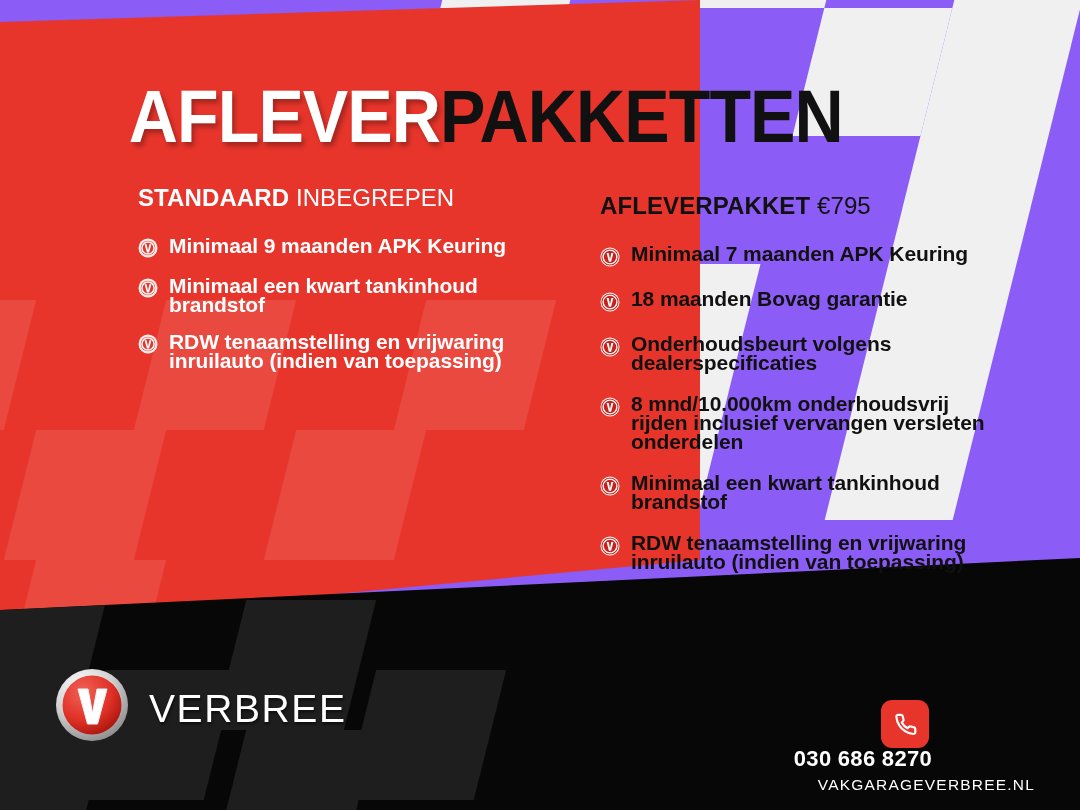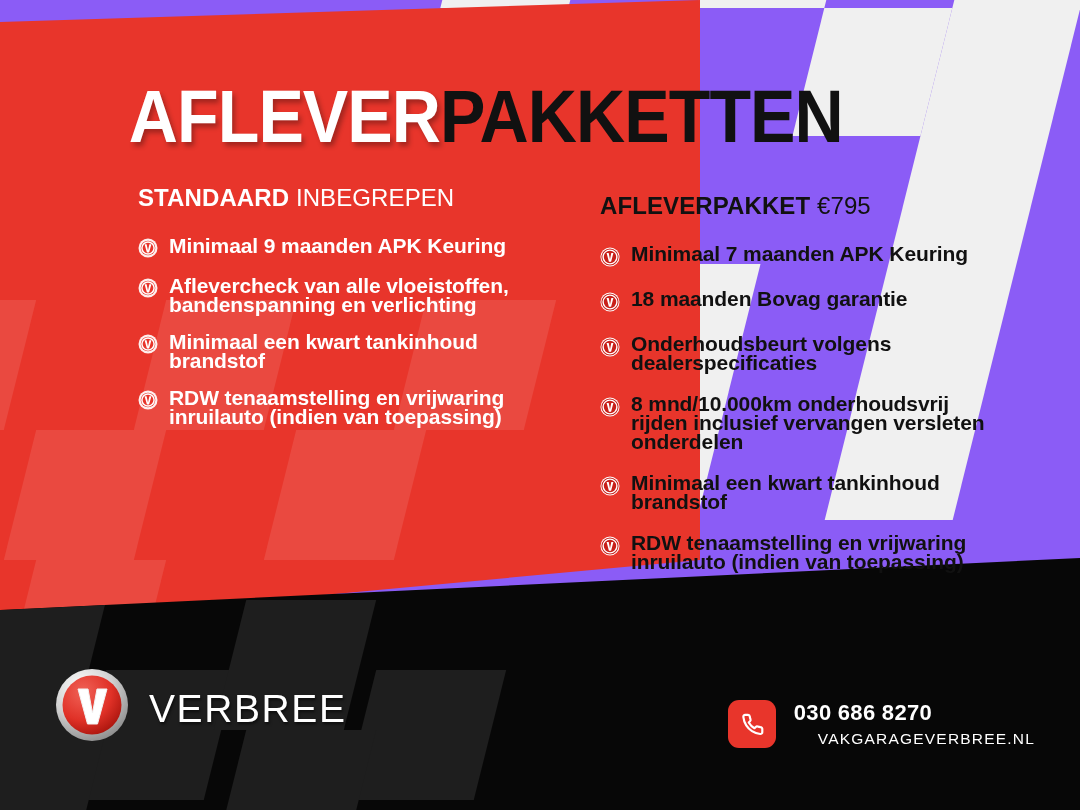--- a/index.html
+++ b/index.html
@@ -90,21 +90,21 @@
   .logo-text .l1{
     font-weight:bold;font-size:30px;color:#ffffff;letter-spacing:.6px;
     display:block;text-shadow:1px 2px 3px rgba(0,0,0,.6);
   }
   .logo-text .l2{
     font-weight:normal;font-size:39px;color:#ffffff;letter-spacing:1.6px;
     display:block;margin-top:7px;text-shadow:1px 2px 3px rgba(0,0,0,.6);
   }
 
   
-  .contact{position:absolute;z-index:8;right:45px;top:700px;display:flex;align-items:center;}
+  .contact{position:absolute;z-index:8;right:45px;top:700px;display:flex;align-items:center;flex-direction:column;}
   .phone-box{
     width:48px;height:48px;border-radius:11px;background:#e8352b;
     display:flex;align-items:center;justify-content:center;flex:0 0 auto;
   }
   .contact-text{margin-left:18px;line-height:1;}
   .contact-text .c1{display:block;font-weight:bold;font-size:22px;color:#ffffff;letter-spacing:.3px;}
   .contact-text .c2{display:block;font-weight:normal;font-size:15.5px;color:#ffffff;letter-spacing:1.2px;margin-top:7px;margin-left:24px;}
 </style>
 </head>
 <body>
@@ -184,29 +184,20 @@
     </div>
     <div class="bullets" id="leftList">
         <div class="bullet">
           <span class="bi"><svg viewBox="0 0 20 20" width="20" height="20">
               <circle cx="10" cy="10" r="9.5" fill="#ffffff" opacity="0.92"></circle>
               <circle cx="10" cy="10" r="7.3" fill="#e8352b"></circle>
               <circle cx="10" cy="10" r="6.1" fill="none" stroke="#ffffff" stroke-width="1.5"></circle>
               <path d="M6.6 6.2 L8.6 6.2 L10 12.4 L11.4 6.2 L13.4 6.2 L11.1 14.6 L8.9 14.6 Z" fill="#ffffff"></path>
             </svg></span>
           <span class="btxt">Minimaal 9 maanden APK Keuring</span>
-        </div>
-        <div class="bullet">
-          <span class="bi"><svg viewBox="0 0 20 20" width="20" height="20">
-              <circle cx="10" cy="10" r="9.5" fill="#ffffff" opacity="0.92"></circle>
-              <circle cx="10" cy="10" r="7.3" fill="#e8352b"></circle>
-              <circle cx="10" cy="10" r="6.1" fill="none" stroke="#ffffff" stroke-width="1.5"></circle>
-              <path d="M6.6 6.2 L8.6 6.2 L10 12.4 L11.4 6.2 L13.4 6.2 L11.1 14.6 L8.9 14.6 Z" fill="#ffffff"></path>
-            </svg></span>
-          <span class="btxt">Aflevercheck van alle vloeistoffen, bandenspanning en verlichting</span>
         </div>
         <div class="bullet">
           <span class="bi"><svg viewBox="0 0 20 20" width="20" height="20">
               <circle cx="10" cy="10" r="9.5" fill="#ffffff" opacity="0.92"></circle>
               <circle cx="10" cy="10" r="7.3" fill="#e8352b"></circle>
               <circle cx="10" cy="10" r="6.1" fill="none" stroke="#ffffff" stroke-width="1.5"></circle>
               <path d="M6.6 6.2 L8.6 6.2 L10 12.4 L11.4 6.2 L13.4 6.2 L11.1 14.6 L8.9 14.6 Z" fill="#ffffff"></path>
             </svg></span>
           <span class="btxt">Minimaal een kwart tankinhoud brandstof</span>
         </div>

